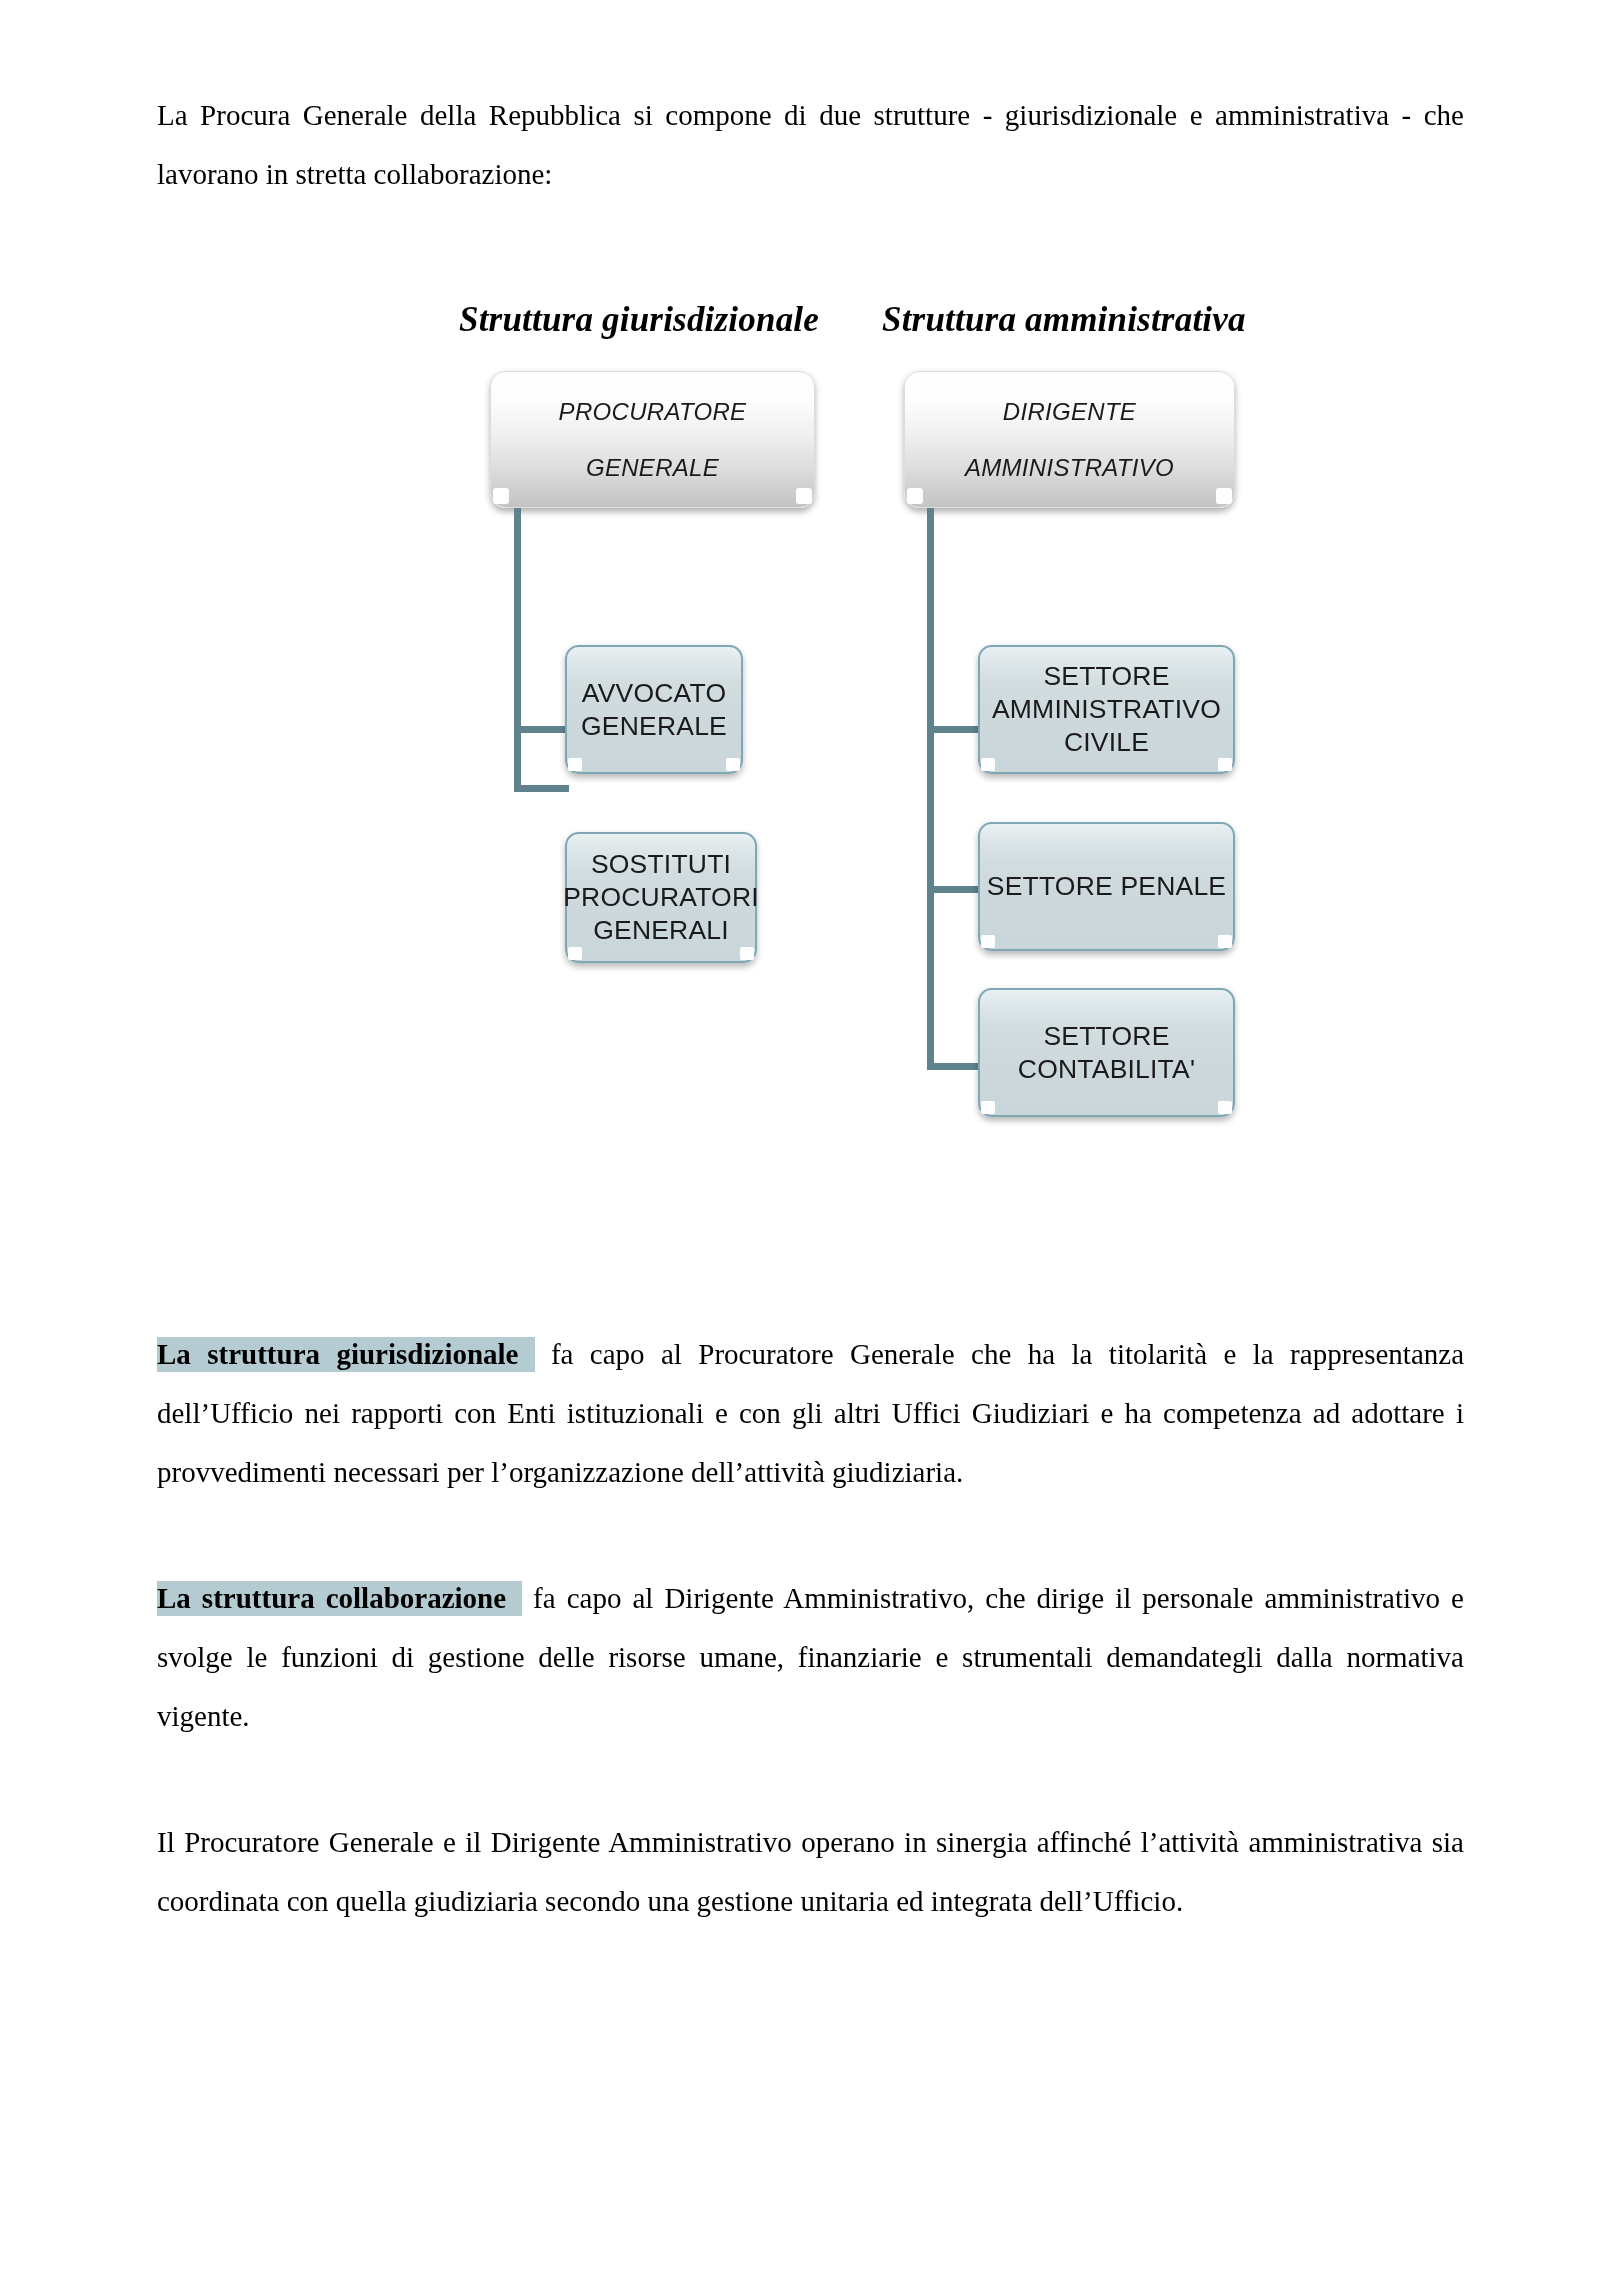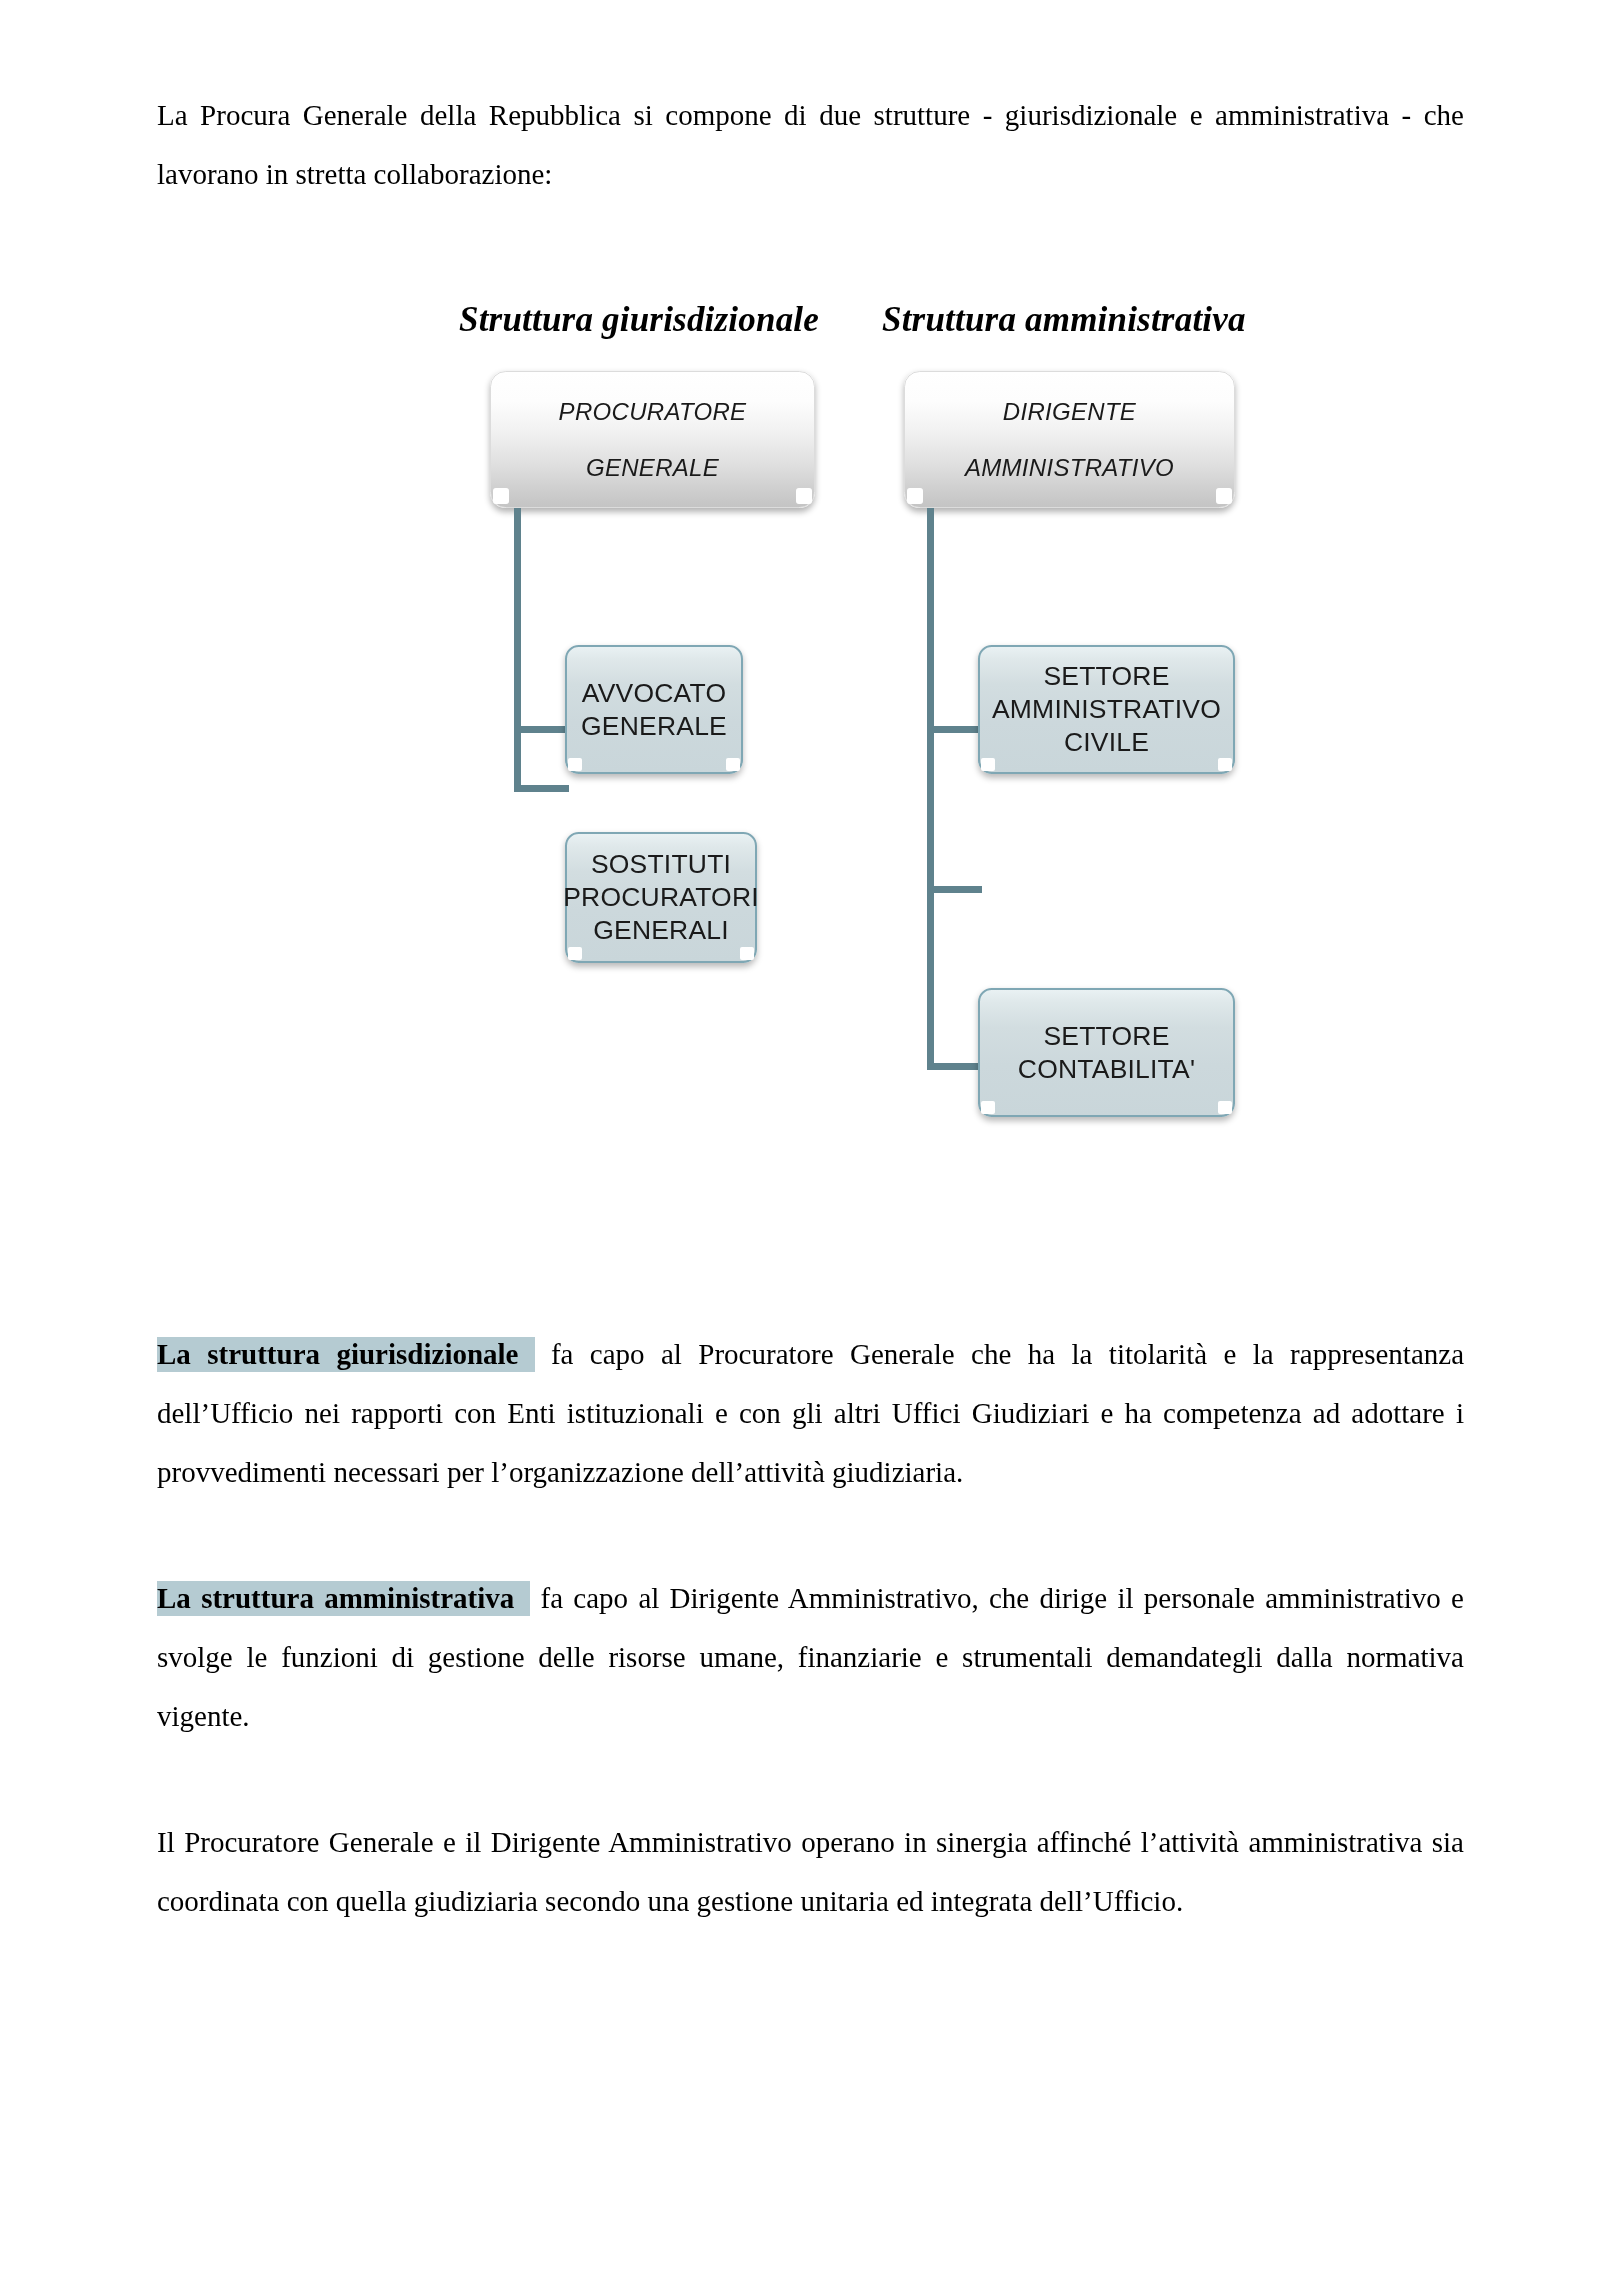--- a/index.html
+++ b/index.html
@@ -171,21 +171,21 @@
 
     <p class="para first">La Procura Generale della Repubblica si compone di due strutture - giurisdizionale e amministrativa - che lavorano in stretta collaborazione:</p>
 
     <div class="spacer-after-intro"></div>
     <div style="height:1019px"></div>
 
     <p class="para"><span class="hl">La struttura giurisdizionale</span><span> fa capo al Procuratore Generale che ha la titolarità e la rappresentanza dell’Ufficio nei rapporti con Enti istituzionali e con gli altri Uffici Giudiziari e ha competenza ad adottare i provvedimenti necessari per l’organizzazione dell’attività giudiziaria.</span></p>
 
     <div class="gap-sm"></div>
 
-    <p class="para"><span class="hl">La struttura amministrativa</span><span> fa capo al Dirigente Amministrativo, che dirige il personale amministrativo e svolge le funzioni di gestione delle risorse umane, finanziarie e strumentali demandategli dalla normativa vigente.</span></p>
+    <p class="para"><span class="hl">La struttura collaborazione</span><span> fa capo al Dirigente Amministrativo, che dirige il personale amministrativo e svolge le funzioni di gestione delle risorse umane, finanziarie e strumentali demandategli dalla normativa vigente.</span></p>
 
     <div class="gap-sm"></div>
 
     <p class="para">Il Procuratore Generale e il Dirigente Amministrativo operano in sinergia affinché l’attività amministrativa sia coordinata con quella giudiziaria secondo una gestione unitaria ed integrata dell’Ufficio.</p>
   </div>
 
   <div class="diagram">
 
     <div class="col-title left">Struttura giurisdizionale</div>
     <div class="col-title right">Struttura amministrativa</div>
@@ -219,20 +219,23 @@
     <div class="conn-h" style="left:927px; top:459px; width:55px;"></div>
     <div class="conn-h" style="left:927px; top:619px; width:55px;"></div>
     <div class="conn-h" style="left:927px; top:796px; width:55px;"></div>
 
     <div class="node-child" style="left:978px; top:378px; width:257px; height:129px;">
       <span class="label">SETTORE
 AMMINISTRATIVO
 CIVILE</span>
     </div>
 
+    <div class="node-child" style="left:978px; top:555px; width:257px; height:129px;">
+      <span class="label">SETTORE PENALE</span>
+    </div>
 
     <div class="node-child" style="left:978px; top:721px; width:257px; height:129px;">
       <span class="label">SETTORE
 CONTABILITA'</span>
     </div>
 
   </div>
 </div>
 
 

